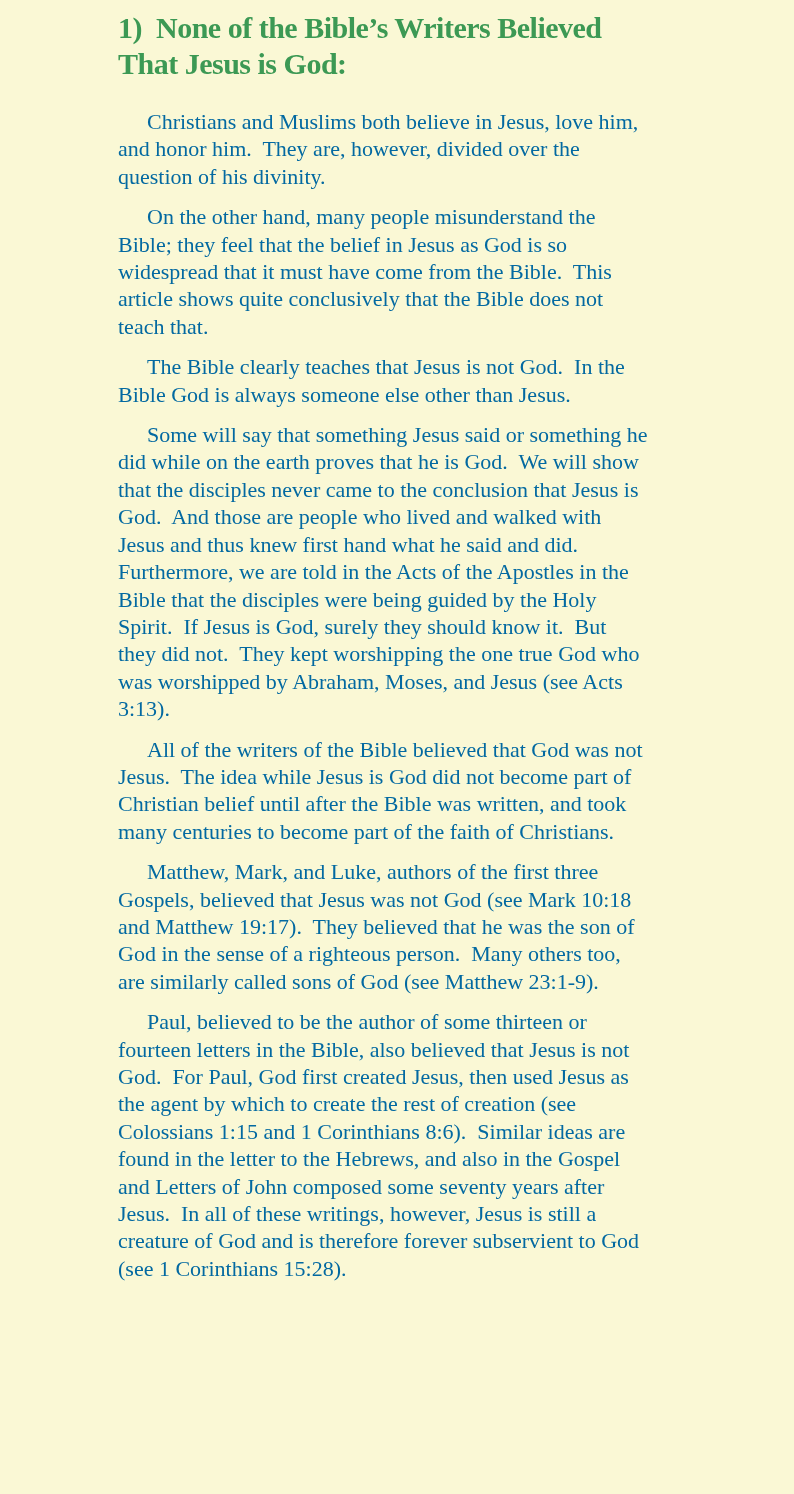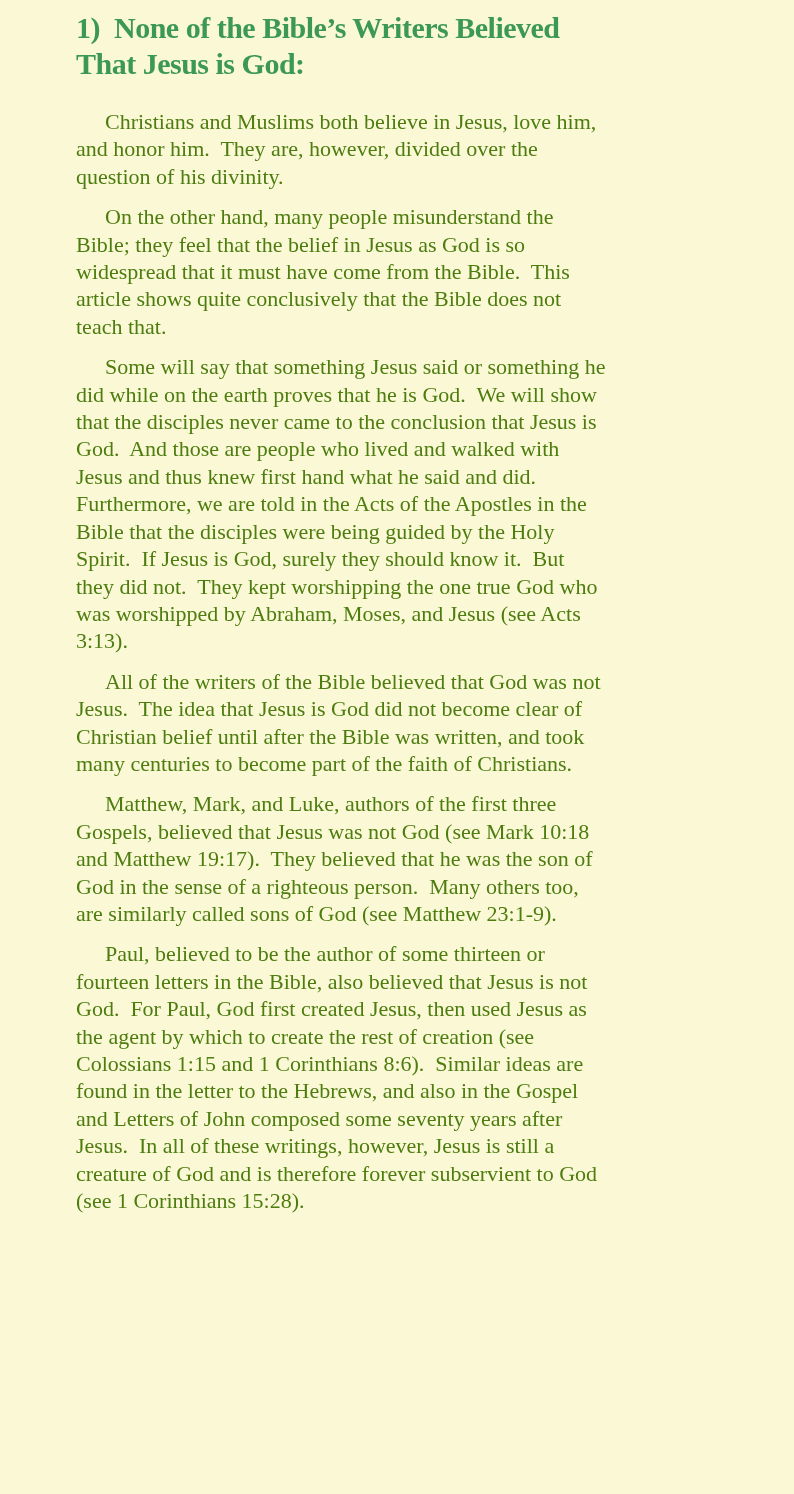--- a/index.html
+++ b/index.html
@@ -9,40 +9,40 @@
   body {
     width: 794px;
     height: 1494px;
     background: #FAF8D5;
     overflow: hidden;
   }
   .page {
     box-sizing: border-box;
     width: 794px;
     height: 1268px;
-    padding: 10px 10px 0 76px;
+    padding: 10px 10px 0 118px;
   }
   .article {
     width: 620px;
   }
   .article-title {
     font-family: "Liberation Serif", "DejaVu Serif", serif;
     font-weight: bold;
     font-size: 30px;
     line-height: 36px;
     letter-spacing: -0.5px;
     color: #3C9954;
     white-space: pre-wrap;
     margin: 0 0 26px 0;
   }
   .para {
     font-family: "Liberation Serif", "DejaVu Serif", serif;
     font-size: 22px;
     line-height: 27.4px;
-    color: #4d7c0f;
+    color: #0369a1;
     white-space: pre-wrap;
     text-indent: 29px;
     margin: 13px 0 0 0;
   }
 </style>
 </head>
 <body>
 
 <div class="page">
   <div class="article">
@@ -50,33 +50,35 @@
 That Jesus is God:</h1>
 
     <p class="para">Christians and Muslims both believe in Jesus, love him,
 and honor him.  They are, however, divided over the
 question of his divinity.</p>
     <p class="para">On the other hand, many people misunderstand the
 Bible; they feel that the belief in Jesus as God is so
 widespread that it must have come from the Bible.  This
 article shows quite conclusively that the Bible does not
 teach that.</p>
+    <p class="para">The Bible clearly teaches that Jesus is not God.  In the
+Bible God is always someone else other than Jesus.</p>
     <p class="para">Some will say that something Jesus said or something he
 did while on the earth proves that he is God.  We will show
 that the disciples never came to the conclusion that Jesus is
 God.  And those are people who lived and walked with
 Jesus and thus knew first hand what he said and did.
 Furthermore, we are told in the Acts of the Apostles in the
 Bible that the disciples were being guided by the Holy
 Spirit.  If Jesus is God, surely they should know it.  But
 they did not.  They kept worshipping the one true God who
 was worshipped by Abraham, Moses, and Jesus (see Acts
 3:13).</p>
     <p class="para">All of the writers of the Bible believed that God was not
-Jesus.  The idea that Jesus is God did not become clear of
+Jesus.  The idea while Jesus is God did not become part of
 Christian belief until after the Bible was written, and took
 many centuries to become part of the faith of Christians.</p>
     <p class="para">Matthew, Mark, and Luke, authors of the first three
 Gospels, believed that Jesus was not God (see Mark 10:18
 and Matthew 19:17).  They believed that he was the son of
 God in the sense of a righteous person.  Many others too,
 are similarly called sons of God (see Matthew 23:1-9).</p>
     <p class="para">Paul, believed to be the author of some thirteen or
 fourteen letters in the Bible, also believed that Jesus is not
 God.  For Paul, God first created Jesus, then used Jesus as

